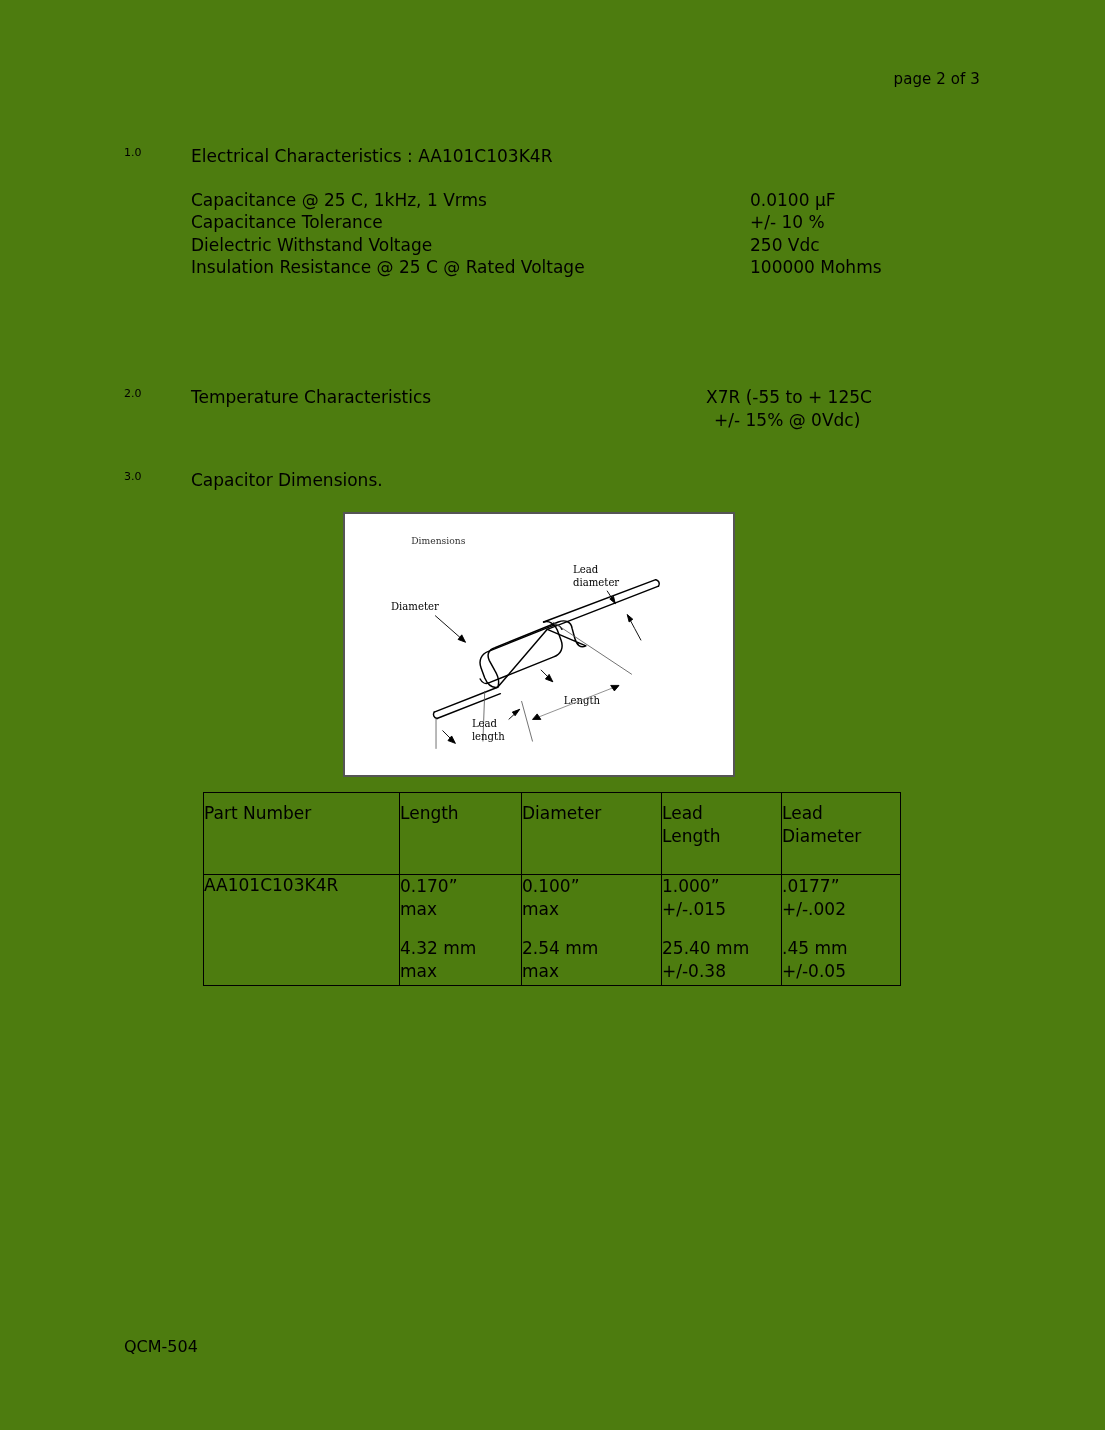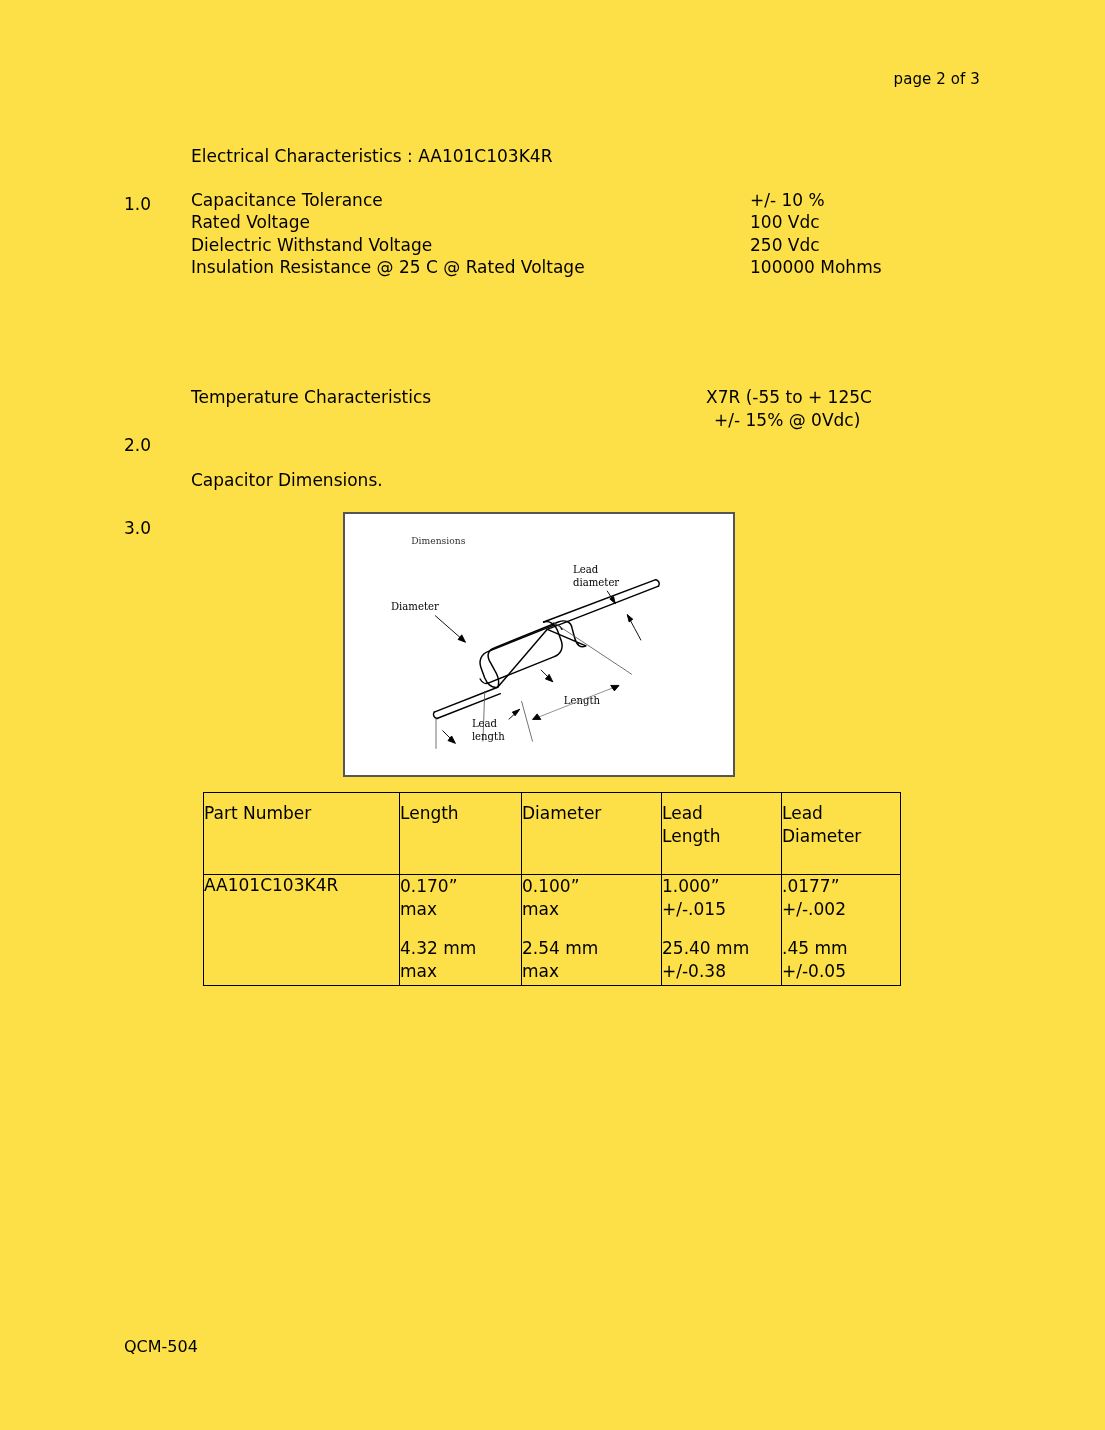--- a/index.html
+++ b/index.html
@@ -12,21 +12,21 @@
     height: 1430px;
     position: relative;
     font-family: "DejaVu Sans", "Liberation Sans", sans-serif;
     color: #000000;
     overflow: hidden;
   }
 
   .page {
     position: absolute;
     inset: 0;
-    background: #fde047;
+    background: #4d7c0f;
   }
 
   
   .page-header {
     position: absolute;
     top: 70px;
     right: 125px;
     font-size: 15px;
     letter-spacing: 0.1px;
     white-space: nowrap;
@@ -34,23 +34,22 @@
 
   
   .section {
     position: absolute;
     left: 0;
     width: 100%;
   }
   .sec-num {
     position: absolute;
     left: 124px;
-    font-size: 17px;
-    white-space: nowrap;
-    margin-top: 48px;
+    font-size: 11px;
+    white-space: nowrap;
   }
   .sec-title {
     position: absolute;
     left: 191px;
     font-size: 17px;
     white-space: nowrap;
   }
 
   
   .spec-list {
@@ -178,26 +177,26 @@
 
   <div class="page-header">page 2 of 3</div>
 
   <div class="section" style="top:146px">
     <span class="sec-num">1.0</span>
     <span class="sec-title">Electrical Characteristics :  AA101C103K4R</span>
   </div>
 
   <div class="spec-list">
     <div class="spec-row">
+      <span class="spec-label">Capacitance @ 25 C, 1kHz, 1 Vrms</span>
+      <span class="spec-value">0.0100 µF</span>
+    </div>
+    <div class="spec-row">
       <span class="spec-label">Capacitance Tolerance</span>
       <span class="spec-value">+/- 10 %</span>
-    </div>
-    <div class="spec-row">
-      <span class="spec-label">Rated Voltage</span>
-      <span class="spec-value">100 Vdc</span>
     </div>
     <div class="spec-row">
       <span class="spec-label">Dielectric Withstand Voltage</span>
       <span class="spec-value">250 Vdc</span>
     </div>
     <div class="spec-row">
       <span class="spec-label">Insulation Resistance @ 25 C @ Rated Voltage</span>
       <span class="spec-value">100000 Mohms</span>
     </div>
   </div>

